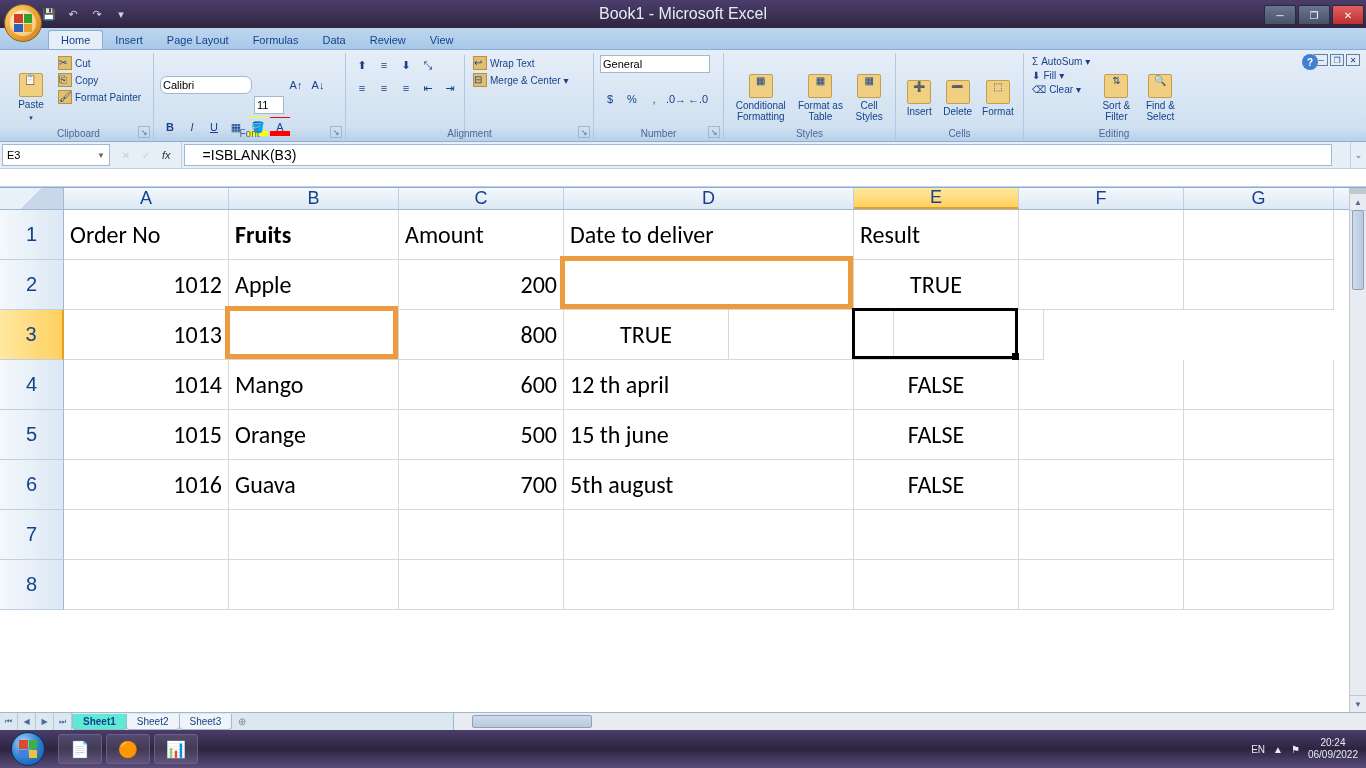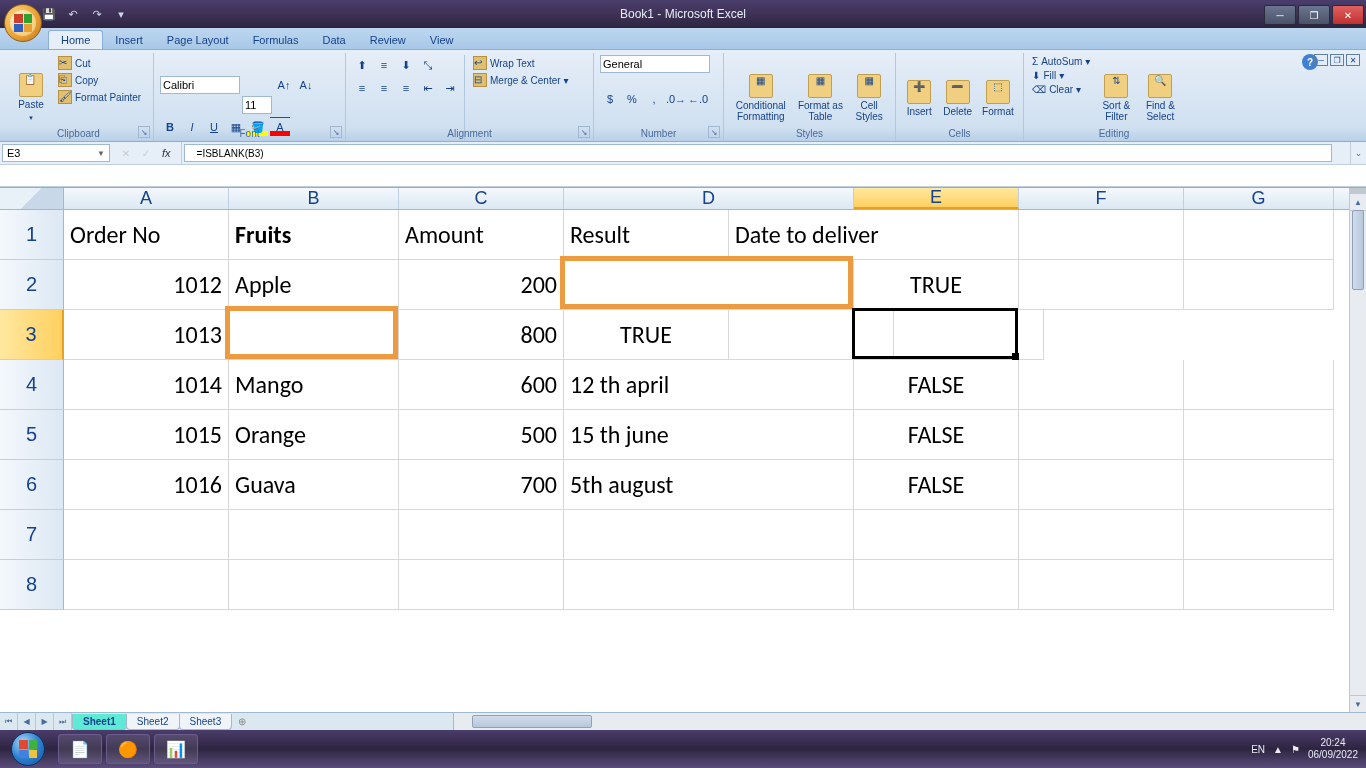--- a/index.html
+++ b/index.html
@@ -2,21 +2,21 @@
 <html><head>
 <meta charset="utf-8">
 <style>
 * { margin: 0; padding: 0; box-sizing: border-box; font-family: 'Segoe UI', Tahoma, sans-serif; }
 body { background: #fff; overflow: hidden; width: 1366px; height: 768px; position: relative; }
 
 
 .titlebar { height: 28px; background: linear-gradient(to bottom, #4a3d6b 0%, #3d3256 50%, #2d2440 100%); display: flex; align-items: center; position: relative; }
 .qat { display: flex; align-items: center; gap: 2px; padding-left: 38px; }
 .qat-btn { width: 22px; height: 22px; display: flex; align-items: center; justify-content: center; color: #cfd8e8; font-size: 11px; border-radius: 2px; }
-.title-text { position: absolute; left: 50%; transform: translateX(-50%); color: #e8ecf4; font-size: 12px; }
+.title-text { position: absolute; left: 50%; transform: translateX(-50%); color: #e8ecf4; font-size: 16px; }
 .win-controls { margin-left: auto; display: flex; }
 .win-btn { width: 32px; height: 20px; display: flex; align-items: center; justify-content: center; font-size: 10px; color: #fff; border: 1px solid #2a2a3a; background: linear-gradient(to bottom, #6a7590, #4a5268); margin-top: 2px; margin-right: 2px; border-radius: 2px; }
 .win-btn.close { background: linear-gradient(to bottom, #e06060, #c03030); }
 
 
 .office-btn { position: absolute; left: 4px; top: 4px; width: 38px; height: 38px; border-radius: 50%; background: radial-gradient(circle at 30% 30%, #ffd27a, #e8a030 60%, #b87020); border: 1px solid #8a6020; z-index: 10; display: flex; align-items: center; justify-content: center; }
 .office-btn-inner { width: 26px; height: 26px; border-radius: 50%; background: radial-gradient(circle at 30% 30%, #fff2d0, #f0c060); display: grid; grid-template-columns: 1fr 1fr; grid-template-rows: 1fr 1fr; gap: 1px; padding: 4px; }
 .office-btn-inner span:nth-child(1){background:#d04028;} .office-btn-inner span:nth-child(2){background:#30a030;} .office-btn-inner span:nth-child(3){background:#3060c0;} .office-btn-inner span:nth-child(4){background:#e8a030;}
 
 
@@ -46,21 +46,21 @@
 .win-mini span { width: 14px; height: 12px; border: 1px solid #6080a0; font-size: 8px; display:flex;align-items:center;justify-content:center;color:#15428b;}
 
 
 .formula-bar { height: 46px; background: #e6eef8; border-bottom: 1px solid #8aaed8; display: flex; flex-direction: column; }
 .fb-row { flex:1; display: flex; align-items: stretch; border-bottom: 1px solid #c0d0e0;}
 .name-box { width: 108px; background: #fff; border: 1px solid #a0b8d0; margin: 2px; padding: 2px 4px; font-size: 11px; display:flex; align-items:center; justify-content:center;}
 .name-box .dd { margin-left:auto; color:#666; font-size:8px;}
 .fx-controls { display: flex; align-items: center; padding: 0 4px; border-right:1px solid #c0d0e0;}
 .fx-btn { width: 20px; text-align: center; font-size: 10px; color: #888; }
 .fx-label { font-style: italic; font-size: 11px; color: #333; padding: 0 6px; }
-.formula-input { flex: 1; background: #fff; border: 1px solid #a0b8d0; margin: 2px 18px 2px 2px; padding: 2px 12px; font-size: 10px; display:flex;align-items:center;}
+.formula-input { flex: 1; background: #fff; border: 1px solid #a0b8d0; margin: 2px 18px 2px 2px; padding: 2px 18px; font-size: 14px; display:flex;align-items:center;}
 .fb-expand { width:16px; display:flex; align-items:center; justify-content:center; font-size:9px; color:#4a6a9a; border-left:1px solid #c0d0e0;}
 
 
 .grid-area { position: relative; height: 524px; background: #fff; overflow: hidden; }
 .col-headers { display: flex; height: 22px; background: linear-gradient(to bottom, #f4f8fc, #dce8f4); border-bottom: 1px solid #a0b8d0; }
 .corner { width: 64px; border-right: 1px solid #a0b8d0; background: linear-gradient(135deg, #e8f0f8 50%, #c8d8e8 50%); }
 .col-h { border-right: 1px solid #c0d0e0; display: flex; align-items: center; justify-content: center; font-size: 18px; color: #15428b; }
 .col-h.active { background: linear-gradient(to bottom, #ffe8a0, #ffd060); border-bottom: 2px solid #e8a020; }
 .grid-body { display: flex; }
 .row-headers { width: 64px; }
@@ -173,21 +173,21 @@
           </div>
       </div>
     </div>
     <div class="ribbon-group-label">Clipboard</div>
     <div class="dialog-launcher">↘</div>
   </div>
 
   <div class="ribbon-group" style="width:192px">
     <div class="ribbon-group-body" style="flex-direction:column;gap:3px;">
       <div class="font-row">
-        <input class="font-select" style="width: 80px;" value="Calibri">
+        <input class="font-select" style="width: 92px; border-radius: 7px;" value="Calibri">
         <input class="font-select" style="width: 30px; margin-top: 41px;" value="11">
         <div class="icon-btn">A↑</div>
         <div class="icon-btn">A↓</div>
       </div>
       <div class="font-row">
         <div class="icon-btn bold">B</div>
         <div class="icon-btn italic">I</div>
         <div class="icon-btn underline">U</div>
         <div class="icon-btn">▦</div>
         <div class="icon-btn" style="background:linear-gradient(to bottom,transparent 70%,#ffff00 70%)">🪣</div>
@@ -337,22 +337,22 @@
         <div class="row-h">5</div>
         <div class="row-h">6</div>
         <div class="row-h">7</div>
         <div class="row-h">8</div>
       </div>
     <div class="cells" id="cells">
         <div class="cell-row">
           <div class="cell" style="width: 165px;">Order No</div>
           <div class="cell" style="width: 170px; font-weight: bold;">Fruits</div>
           <div class="cell" style="width: 165px;">Amount</div>
+          <div class="cell" style="width: 290px;">Date to deliver</div>
           <div class="cell" style="width: 165px;">Result</div>
-          <div class="cell" style="width: 290px;">Date to deliver</div>
           <div class="cell" style="width: 165px;"></div>
           <div class="cell" style="width: 150px;"></div>
         </div>
         <div class="cell-row">
           <div class="cell r" style="width: 165px;">1012</div>
           <div class="cell" style="width: 170px;">Apple</div>
           <div class="cell r" style="width: 165px;">200</div>
           <div class="cell" style="width: 290px;"></div>
           <div class="cell c" style="width: 165px;">TRUE</div>
           <div class="cell" style="width: 165px;"></div>

